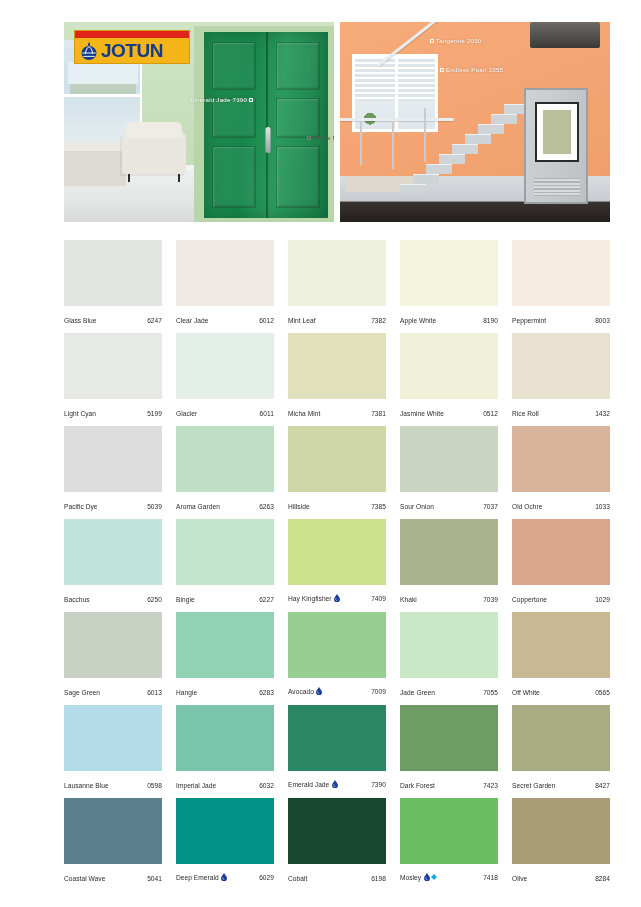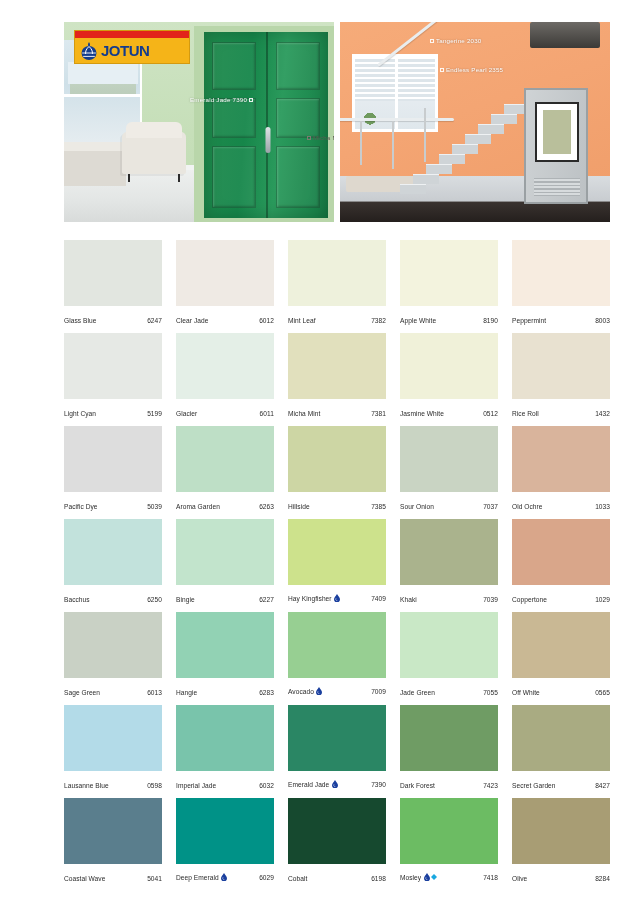--- a/index.html
+++ b/index.html
@@ -198,21 +198,21 @@
   .logo-inner{
     display:flex; align-items:center; gap:3px;
     padding:7px 0 0 5px; width:100%;
   }
   .logo-mark{
     width:18px; height:20px; flex:none;
     position:relative;
   }
   .logo-text{
     font-family:"Liberation Sans", sans-serif;
-    font-weight:bold; font-size:15px; letter-spacing:-0.5px;
+    font-weight:bold; font-size:19px; letter-spacing:-0.5px;
     color:#143c8c; line-height:1;
   }
 
   
   .grid{
     position:absolute;
     left:64px; top:240px;
     width:546px;
     display:grid;
     grid-template-columns: repeat(5, 98px);

